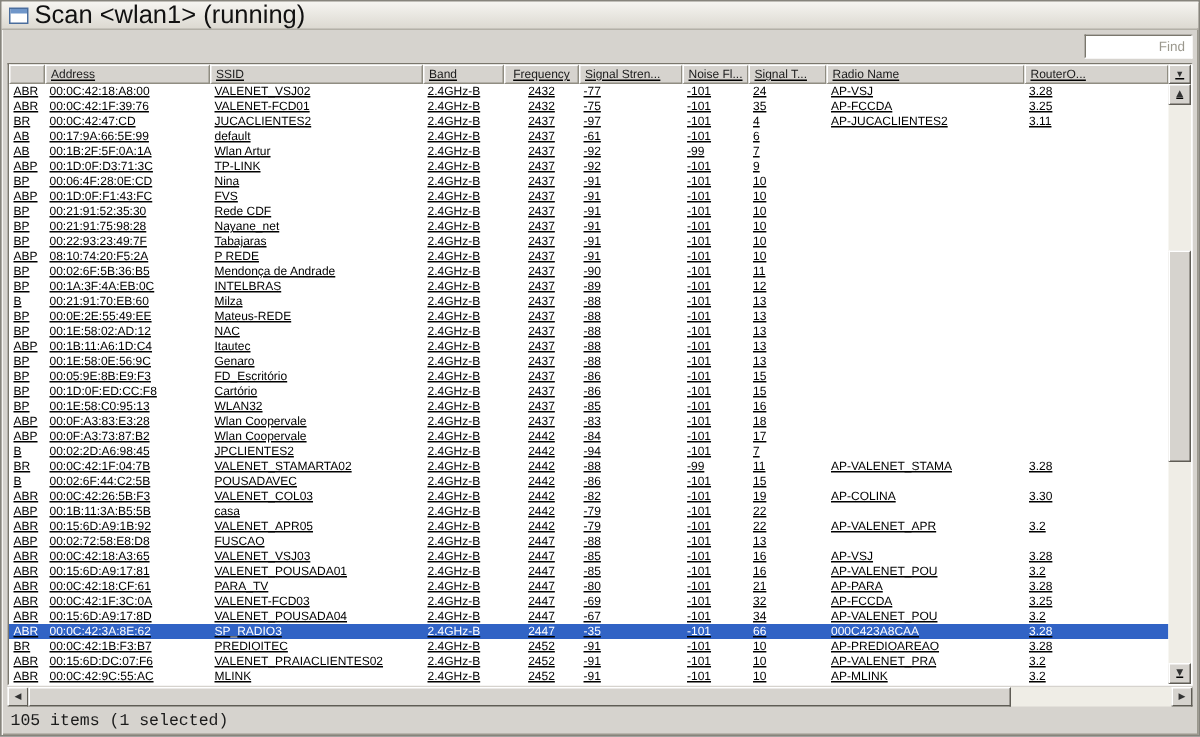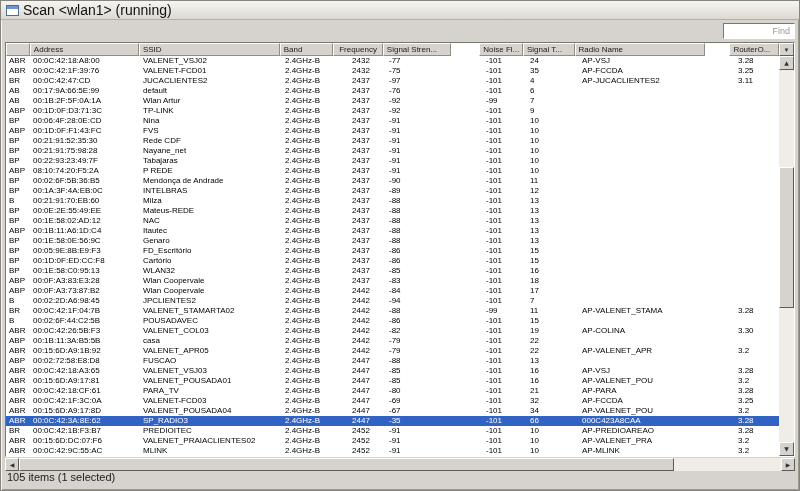--- a/index.html
+++ b/index.html
@@ -18,37 +18,37 @@
     background:linear-gradient(#f6f5f1,#dcd9d1);
     border-bottom:1px solid #b3b0a7;
   }
   .titleicon{
     width:13px; height:11px; background:#fff;
     border:1px solid #4a6d9c; position:relative; flex:0 0 auto;
   }
   .titleicon::before{
     content:""; position:absolute; left:0; right:0; top:0; height:3px; background:#6f96c9;
   }
-  .titletext{ font-size:14px; color:#111; white-space:nowrap; }
+  .titletext{ font-size:17px; color:#111; white-space:nowrap; }
 
   .content{ flex:1; display:flex; padding:3px 4px 0 4px; min-height:0; }
   .main{ flex:1; display:flex; flex-direction:column; min-width:0; }
 
   .toolbar{ height:17px; margin-bottom:2px; display:flex; }
   .find{
     margin-left:auto; width:72px; height:16px;
     border:1px solid; border-color:#7a776d #fff #fff #7a776d;
     background:#fff; font:9px "Liberation Sans", sans-serif;
     padding:0 4px; text-align:right; color:#222; outline:none;
   }
   .find::placeholder{ color:#9b988e; }
 
   .tablewrap{
     border:1px solid; border-color:#7a776d #fff #fff #7a776d;
-    background:#fff; display:flex; flex-direction:column; height:415px;
+    background:#fff; display:flex; flex-direction:column; height:415px;text-decoration:underline;
   }
   .thead{ display:flex; height:13px; flex:0 0 auto; }
   .hcell{
     background:#d6d3ce; font-size:8px; line-height:11px; color:#1b1b1b;
     padding:0 3px; white-space:nowrap; overflow:hidden;
     border-top:1px solid #fff; border-left:1px solid #fff;
     border-right:1px solid #908d82; border-bottom:1px solid #908d82;
   }
   .hcorner{
     width:15px; flex:0 0 auto; background:#d6d3ce; text-align:center;
@@ -63,24 +63,24 @@
   .cell{
     font-size:8px; line-height:10px; color:#000;
     padding:0 3px; white-space:nowrap; overflow:hidden; flex:0 0 auto;
   }
   .c-flags{ width:24px; }
   .c-addr { width:110px; }
   .c-ssid { width:142px; }
   .c-band { width:54px; }
   .c-freq { width:50px;text-align:center; }
   .c-sig  { width:69px; }
-  .c-noise{ width:44px;margin-left:28px; }
+  .c-noise{ width:44px; }
   .c-snr  { width:52px; }
   .c-radio{ width:132px; }
-  .c-ros  { width:50px; flex:1 1 auto;margin-left:24px; }
+  .c-ros  { width:50px; flex:1 1 auto; }
 
   .vscroll{ width:15px; flex:0 0 auto; display:flex; flex-direction:column; background:#efede6; }
   .sbtn{
     width:15px; height:14px; flex:0 0 auto; background:#d6d3ce;
     border:1px solid; border-color:#fff #5f5c55 #5f5c55 #fff;
     font:6px "DejaVu Sans", sans-serif; text-align:center; line-height:12px; color:#333;
   }
   .strack{ flex:1; position:relative; }
   .sthumb{
     position:absolute; left:0; right:0; top:26%; height:38%;
@@ -92,21 +92,21 @@
     width:14px; height:13px; flex:0 0 auto; background:#d6d3ce;
     border:1px solid; border-color:#fff #5f5c55 #5f5c55 #fff;
     font:6px "DejaVu Sans", sans-serif; text-align:center; line-height:11px; color:#333;
   }
   .htrack{ flex:1; position:relative; }
   .hthumb{
     position:absolute; top:0; bottom:0; left:0; width:86%;
     background:#d6d3ce; border:1px solid; border-color:#fff #5f5c55 #5f5c55 #fff;
   }
 
-  .statusbar{ flex:1; display:flex; padding:0 2px; }
+  .statusbar{ flex:1; display:flex; align-items:center; padding:0 2px;font-family:Liberation Mono, monospace; }
   .statusbar span{ font-size:11px; color:#1b1b1b; }
 
   .sidepanel{ width:62px; flex:0 0 auto; padding-left:6px; display:flex; flex-direction:column; }
   .btn{
     width:56px; height:17px; margin-bottom:3px; display:block;
     background:#d6d3ce; color:#000;
     border:1px solid; border-color:#fff #5f5c55 #5f5c55 #fff;
     box-shadow: inset -1px -1px 0 #b4b1a7, inset 1px 1px 0 #f2f1ec;
     font:10px "Liberation Sans", sans-serif; text-align:center; padding:0; cursor:default;
   }
@@ -182,21 +182,21 @@
                 <div class="cell c-snr">4</div>
                 <div class="cell c-radio">AP-JUCACLIENTES2</div>
                 <div class="cell c-ros">3.11</div>
               </div>
               <div class="trow">
                 <div class="cell c-flags">AB</div>
                 <div class="cell c-addr">00:17:9A:66:5E:99</div>
                 <div class="cell c-ssid">default</div>
                 <div class="cell c-band">2.4GHz-B</div>
                 <div class="cell c-freq">2437</div>
-                <div class="cell c-sig">-76</div>
+                <div class="cell c-sig">-61</div>
                 <div class="cell c-noise">-101</div>
                 <div class="cell c-snr">6</div>
                 <div class="cell c-radio"></div>
                 <div class="cell c-ros"></div>
               </div>
               <div class="trow">
                 <div class="cell c-flags">AB</div>
                 <div class="cell c-addr">00:1B:2F:5F:0A:1A</div>
                 <div class="cell c-ssid">Wlan Artur</div>
                 <div class="cell c-band">2.4GHz-B</div>

